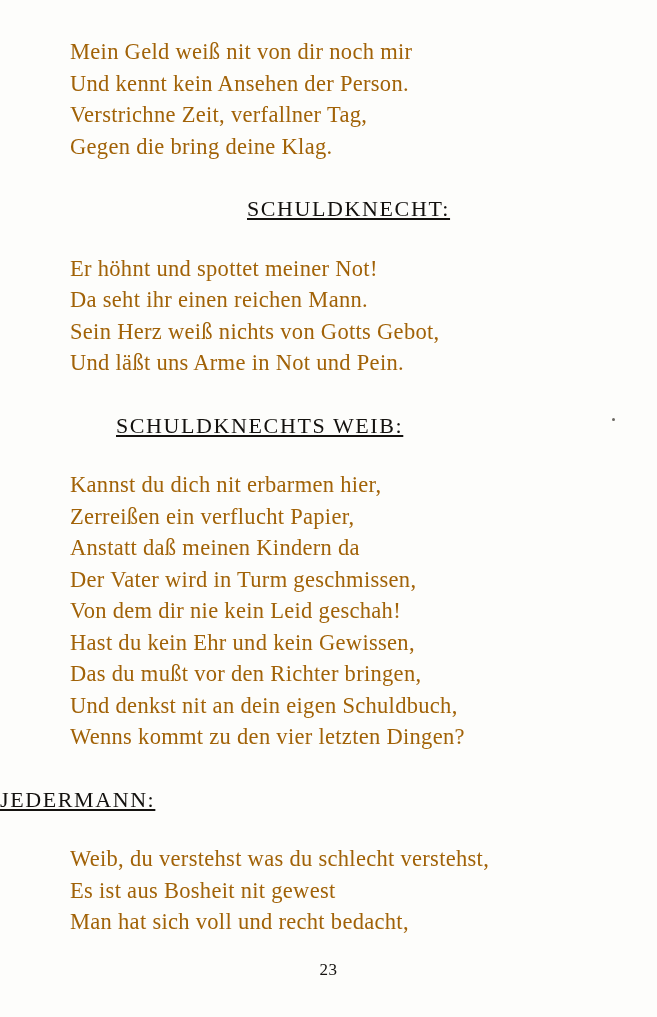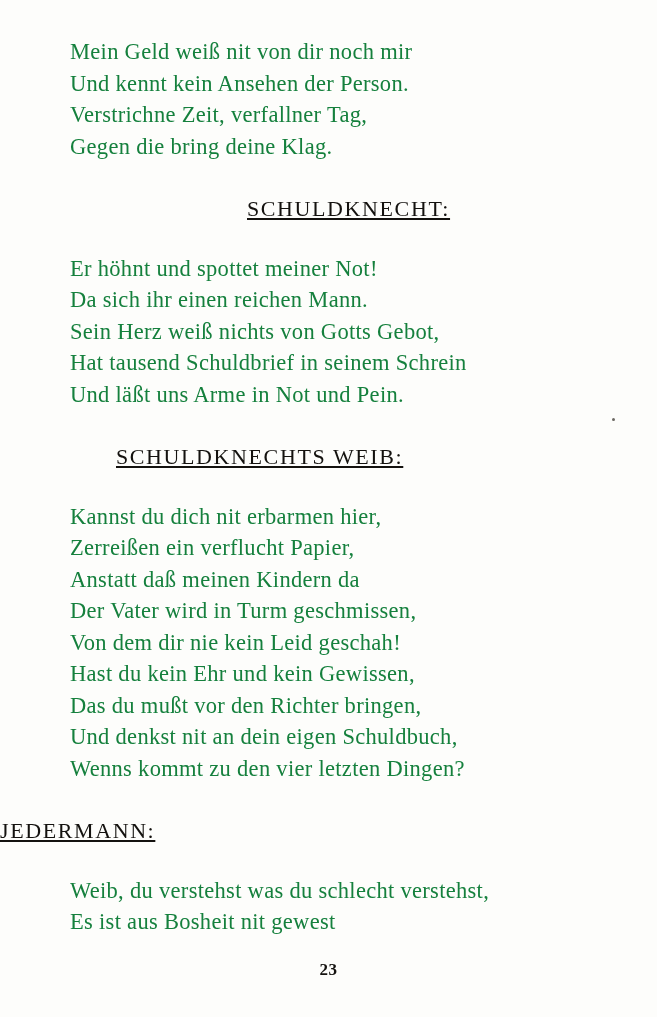--- a/index.html
+++ b/index.html
@@ -30,21 +30,21 @@
     width: 657px;
   }
   .block {
     margin: 0;
   }
   .line {
     font-size: 22.5px;
     line-height: 31.5px;
     letter-spacing: 0.3px;
     white-space: pre;
-    color: #15803d;
+    color: #a16207;
   }
   .speaker {
     font-size: 22px;
     line-height: 31.5px;
     letter-spacing: 1.6px;
     white-space: pre;
     color: #14120f;
     text-decoration: underline;
   }
   .gap-small { height: 31px; }
@@ -54,21 +54,21 @@
   .speaker-b { padding-left: 116px; }
   .speaker-c { }
   .folio {
     position: absolute;
     left: 0;
     top: 960px;
     width: 657px;
     text-align: center;
     font-size: 17px;
     letter-spacing: 0.5px;
-    font-weight: bold;
+    font-weight: normal;
     color: #14120f;
   }
   .margin-speck {
     position: absolute;
     left: 612px;
     top: 418px;
     width: 3px;
     height: 3px;
     border-radius: 50%;
     background: #3a362f;
@@ -87,23 +87,22 @@
         <div class="line indent-0">Mein Geld weiß nit von dir noch mir</div>
         <div class="line indent-0">Und kennt kein Ansehen der Person.</div>
         <div class="line indent-0">Verstrichne Zeit, verfallner Tag,</div>
         <div class="line indent-0">Gegen die bring deine Klag.</div>
       </div>
       <div class="gap-small"></div>
       <div class="speaker speaker-a">SCHULDKNECHT:</div>
       <div class="gap-tiny"></div>
       <div class="block">
         <div class="line indent-0">Er höhnt und spottet meiner Not!</div>
-        <div class="line indent-0">Da sich ihr einen reichen Mann.</div>
+        <div class="line indent-0">Da seht ihr einen reichen Mann.</div>
         <div class="line indent-0">Sein Herz weiß nichts von Gotts Gebot,</div>
-        <div class="line indent-0">Hat tausend Schuldbrief in seinem Schrein</div>
         <div class="line indent-0">Und läßt uns Arme in Not und Pein.</div>
       </div>
       <div class="gap-small"></div>
       <div class="speaker speaker-b">SCHULDKNECHTS WEIB:</div>
       <div class="gap-tiny"></div>
       <div class="block">
         <div class="line indent-0">Kannst du dich nit erbarmen hier,</div>
         <div class="line indent-0">Zerreißen ein verflucht Papier,</div>
         <div class="line indent-0">Anstatt daß meinen Kindern da</div>
         <div class="line indent-0">Der Vater wird in Turm geschmissen,</div>
@@ -112,18 +111,19 @@
         <div class="line indent-0">Das du mußt vor den Richter bringen,</div>
         <div class="line indent-0">Und denkst nit an dein eigen Schuldbuch,</div>
         <div class="line indent-0">Wenns kommt zu den vier letzten Dingen?</div>
       </div>
       <div class="gap-small"></div>
       <div class="speaker speaker-c">JEDERMANN:</div>
       <div class="gap-tiny"></div>
       <div class="block">
         <div class="line indent-0">Weib, du verstehst was du schlecht verstehst,</div>
         <div class="line indent-0">Es ist aus Bosheit nit gewest</div>
+        <div class="line indent-0">Man hat sich voll und recht bedacht,</div>
       </div>
     </div>
 
   <div class="folio">23</div>
 
 </div>
 
 </body></html>

